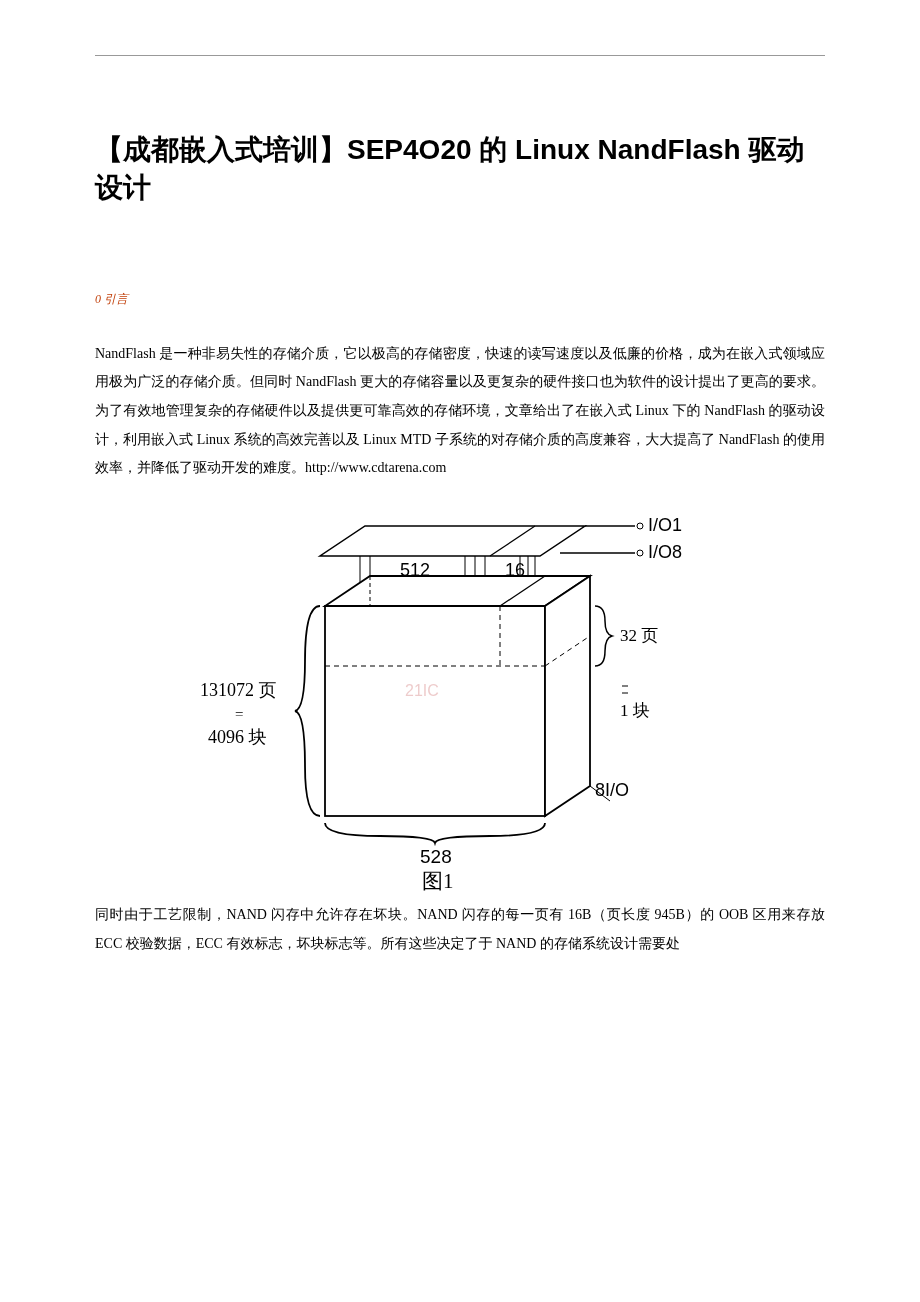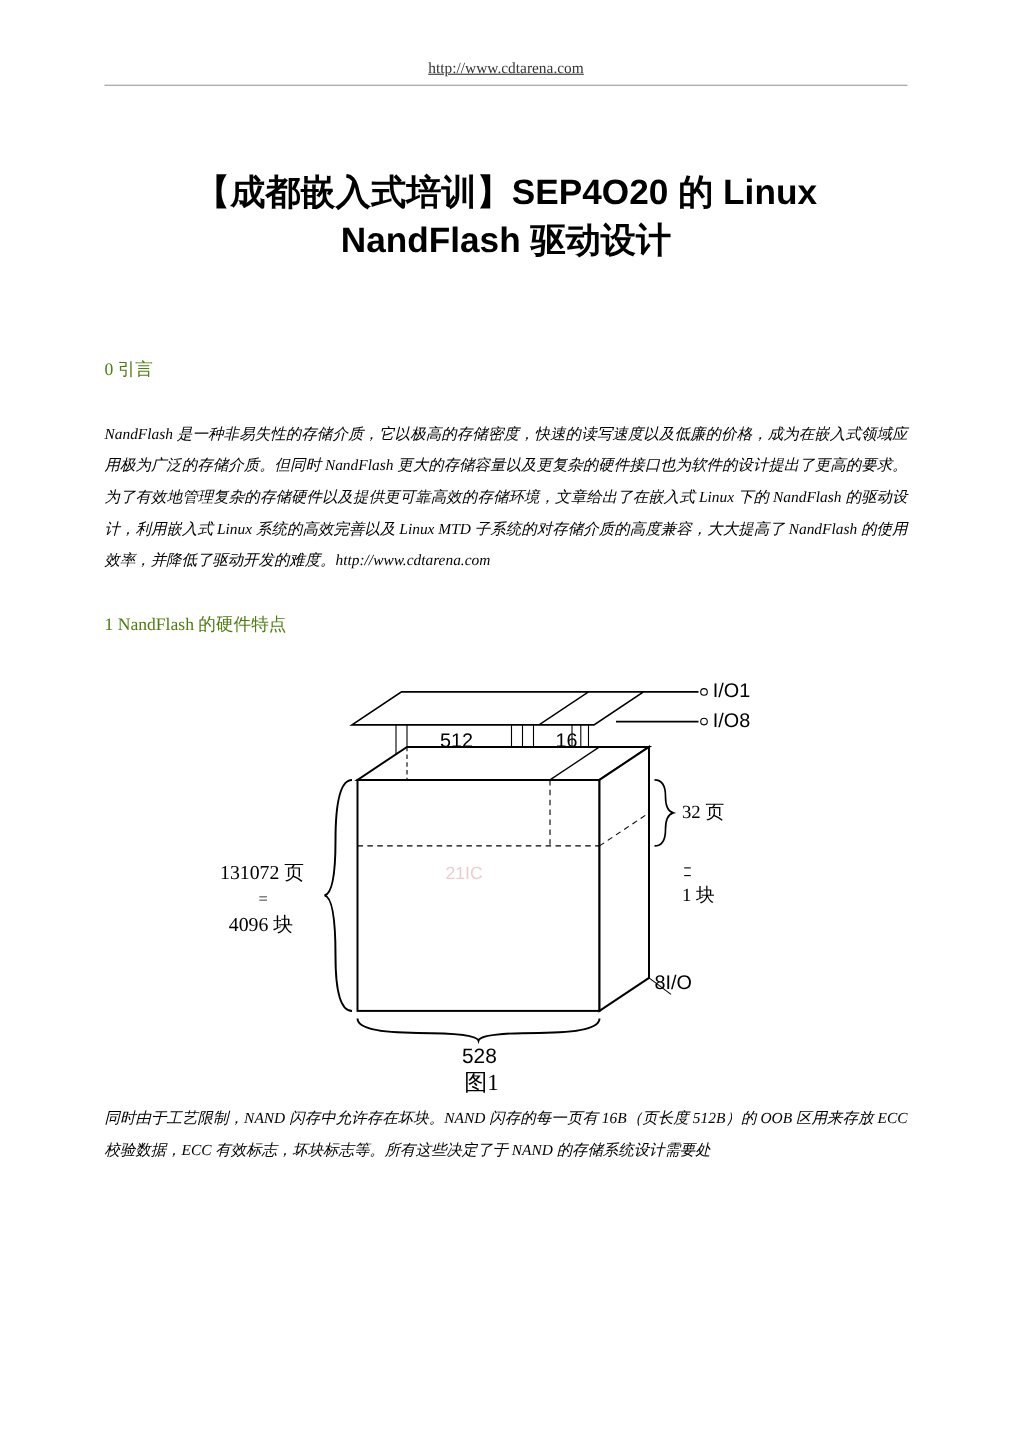--- a/index.html
+++ b/index.html
@@ -19,66 +19,63 @@
     font-size: 14px;
     color: #333;
     text-decoration: underline;
     margin-bottom: 6px;
   }
   .header-line {
     border-bottom: 1px solid #999;
     margin-bottom: 75px;
   }
   .title {
-    font-size: 32px;
+    font-size: 28px;
     font-weight: bold;
-    text-align: center;
     margin-bottom: 80px;
     font-family: "Microsoft YaHei", "SimHei", sans-serif;
   }
   .section {
-    font-size: 16px;
+    font-size: 12px;
     line-height: 2.05;
-    color: #4d7c0f;
+    color: #c2410c;
     margin-bottom: 28px;
     text-align: justify;
+    font-style: italic;
   }
   .para {
     font-size: 14px;
     line-height: 2.05;
     color: #000;
     margin-bottom: 28px;
     text-align: justify;
-    font-style: italic;
   }
   .figure {
     display: block;
     margin: 18px auto 10px auto;
     width: 540px;
   }
   .figure svg {
     display: block;
     margin: 0 auto;
   }
 </style>
 </head>
 <body>
 
 <div class="page">
-  <div class="header-url">http://www.cdtarena.com</div>
   <div class="header-line"></div>
 
   <div class="title">【成都嵌入式培训】SEP4O20 的 Linux NandFlash 驱动设计</div>
 
   <div class="section">0  引言</div>
 
   <div class="para">NandFlash 是一种非易失性的存储介质，它以极高的存储密度，快速的读写速度以及低廉的价格，成为在嵌入式领域应用极为广泛的存储介质。但同时 NandFlash 更大的存储容量以及更复杂的硬件接口也为软件的设计提出了更高的要求。为了有效地管理复杂的存储硬件以及提供更可靠高效的存储环境，文章给出了在嵌入式 Linux 下的 NandFlash 的驱动设计，利用嵌入式 Linux 系统的高效完善以及 Linux MTD 子系统的对存储介质的高度兼容，大大提高了 NandFlash 的使用效率，并降低了驱动开发的难度。http://www.cdtarena.com</div>
 
 
-  <div class="section">1 NandFlash 的硬件特点</div>
 
 
   <div class="figure">
     <svg viewBox="0 0 540 380" width="540" height="380">
 
       <polygon points="130,45 350,45 395,15 175,15" fill="#fff" stroke="#000" stroke-width="1.5"></polygon>
 
       <line x1="300" y1="45" x2="345" y2="15" stroke="#000" stroke-width="1.2"></line>
       <text x="210" y="65" font-size="18" font-family="sans-serif">512</text>
       <text x="315" y="65" font-size="18" font-family="sans-serif">16</text>
@@ -131,14 +128,14 @@
       <line x1="400" y1="275" x2="420" y2="290" stroke="#000" stroke-width="1"></line>
       <text x="405" y="285" font-size="18" font-family="sans-serif">8I/O</text>
 
       <path d="M135,312 Q135,325 190,325 Q243,325 245,332 Q247,325 300,325 Q355,325 355,312" fill="none" stroke="#000" stroke-width="1.8"></path>
       <text x="230" y="352" font-size="19" font-family="sans-serif">528</text>
 
       <text x="232" y="377" font-size="21" font-family="SimSun">图1</text>
     </svg>
   </div>
 
-  <div class="para">同时由于工艺限制，NAND 闪存中允许存在坏块。NAND 闪存的每一页有 16B（页长度 512B）的 OOB 区用来存放 ECC 校验数据，ECC 有效标志，坏块标志等。所有这些决定了于 NAND 的存储系统设计需要处</div>
+  <div class="para">同时由于工艺限制，NAND 闪存中允许存在坏块。NAND 闪存的每一页有 16B（页长度 945B）的 OOB 区用来存放 ECC 校验数据，ECC 有效标志，坏块标志等。所有这些决定了于 NAND 的存储系统设计需要处</div>
 </div>
 
 </body></html>

